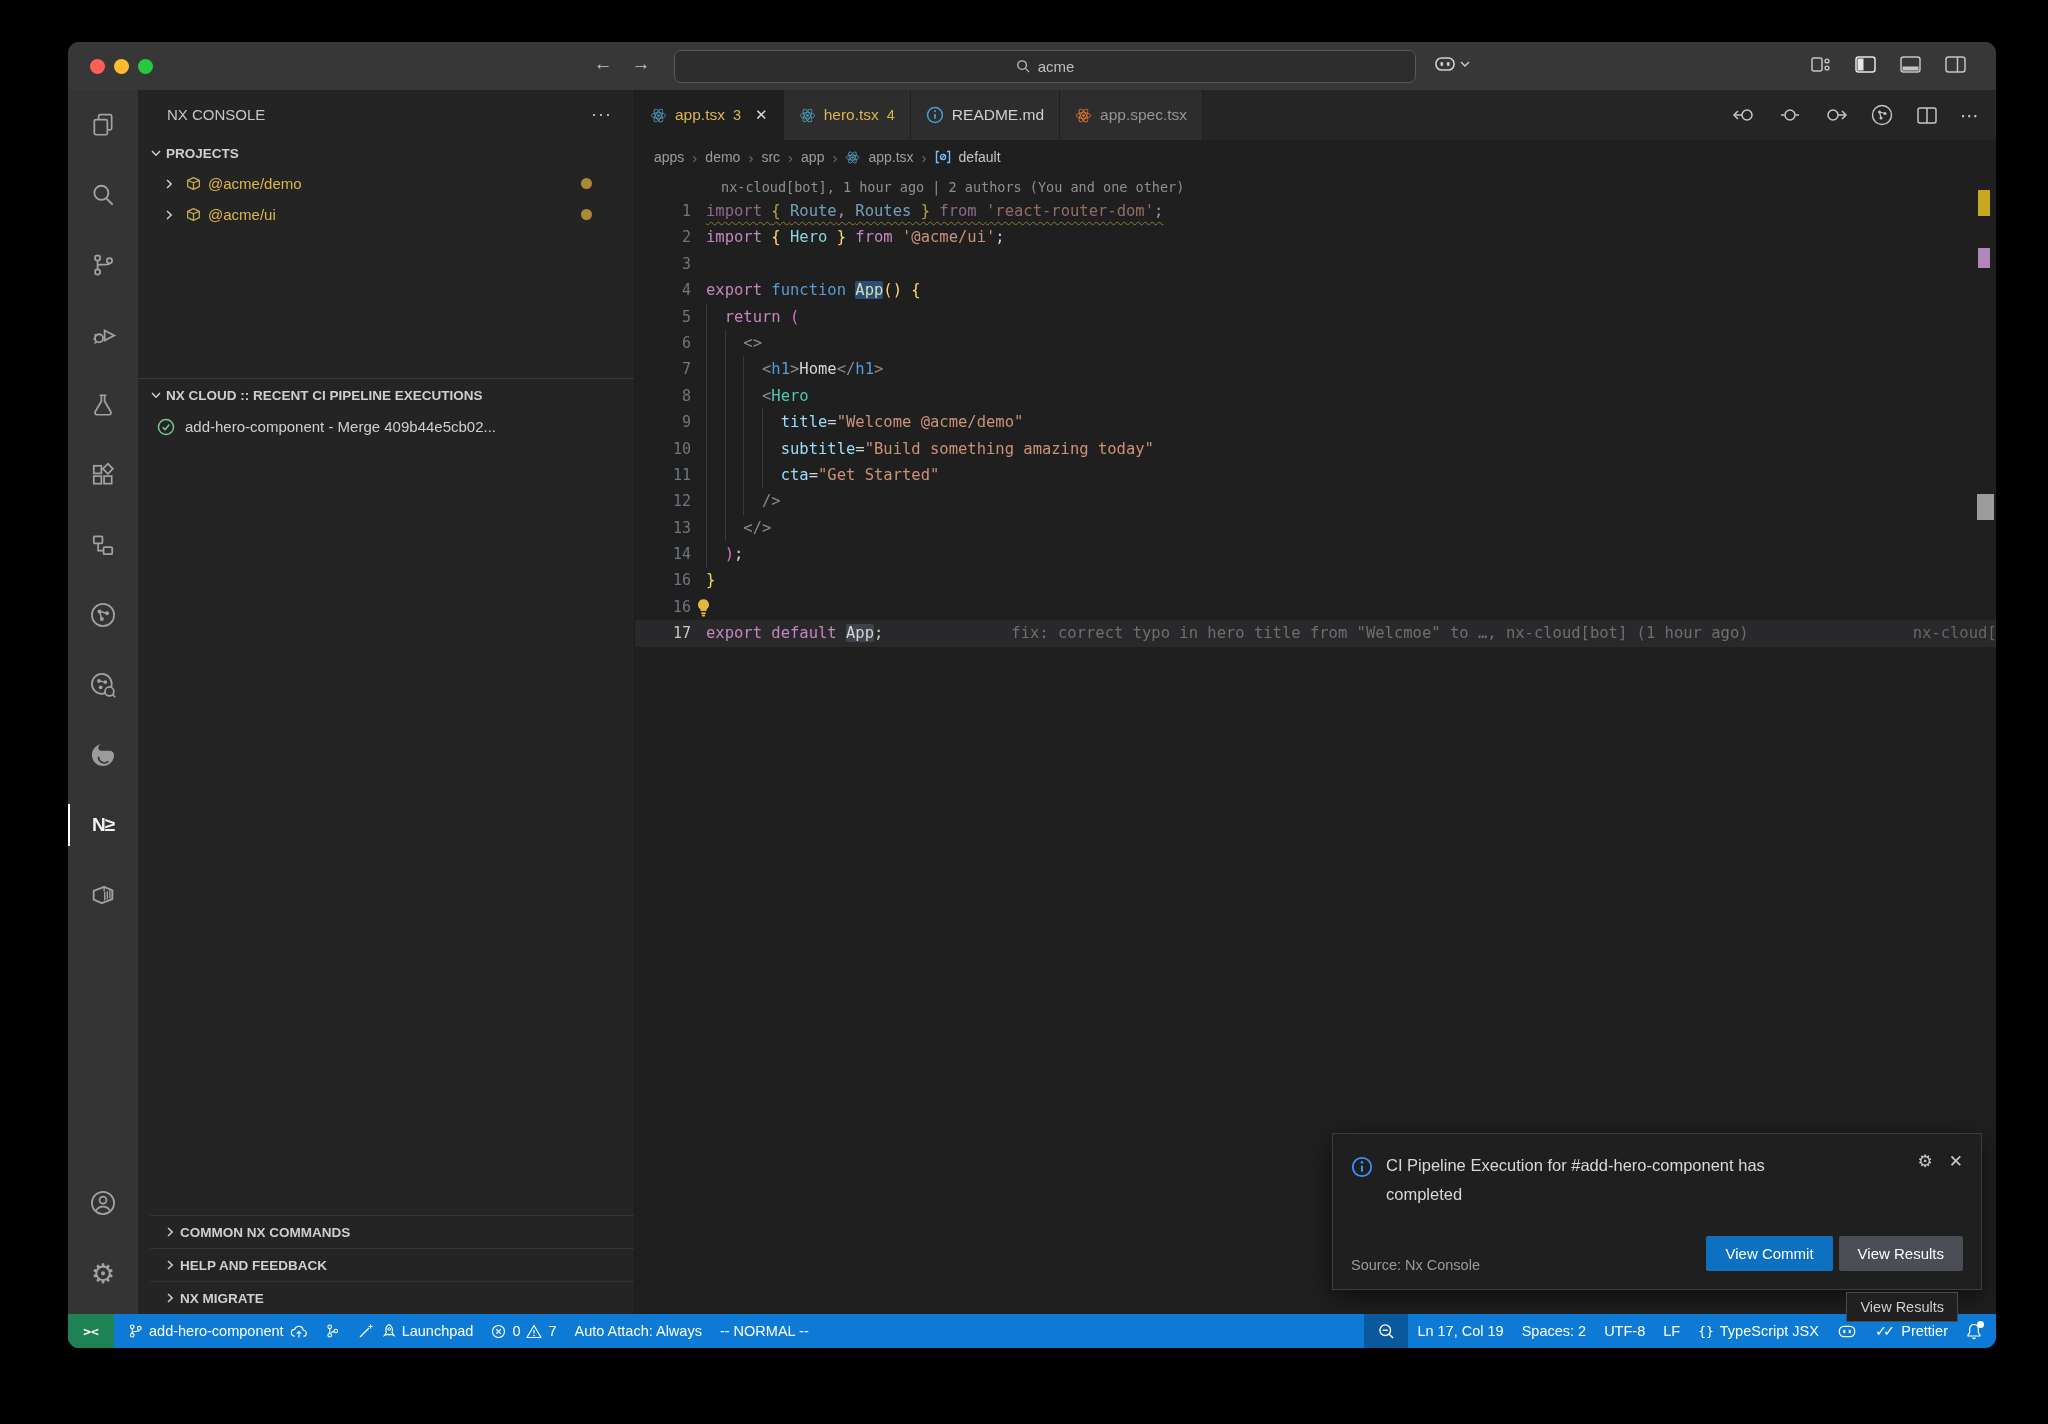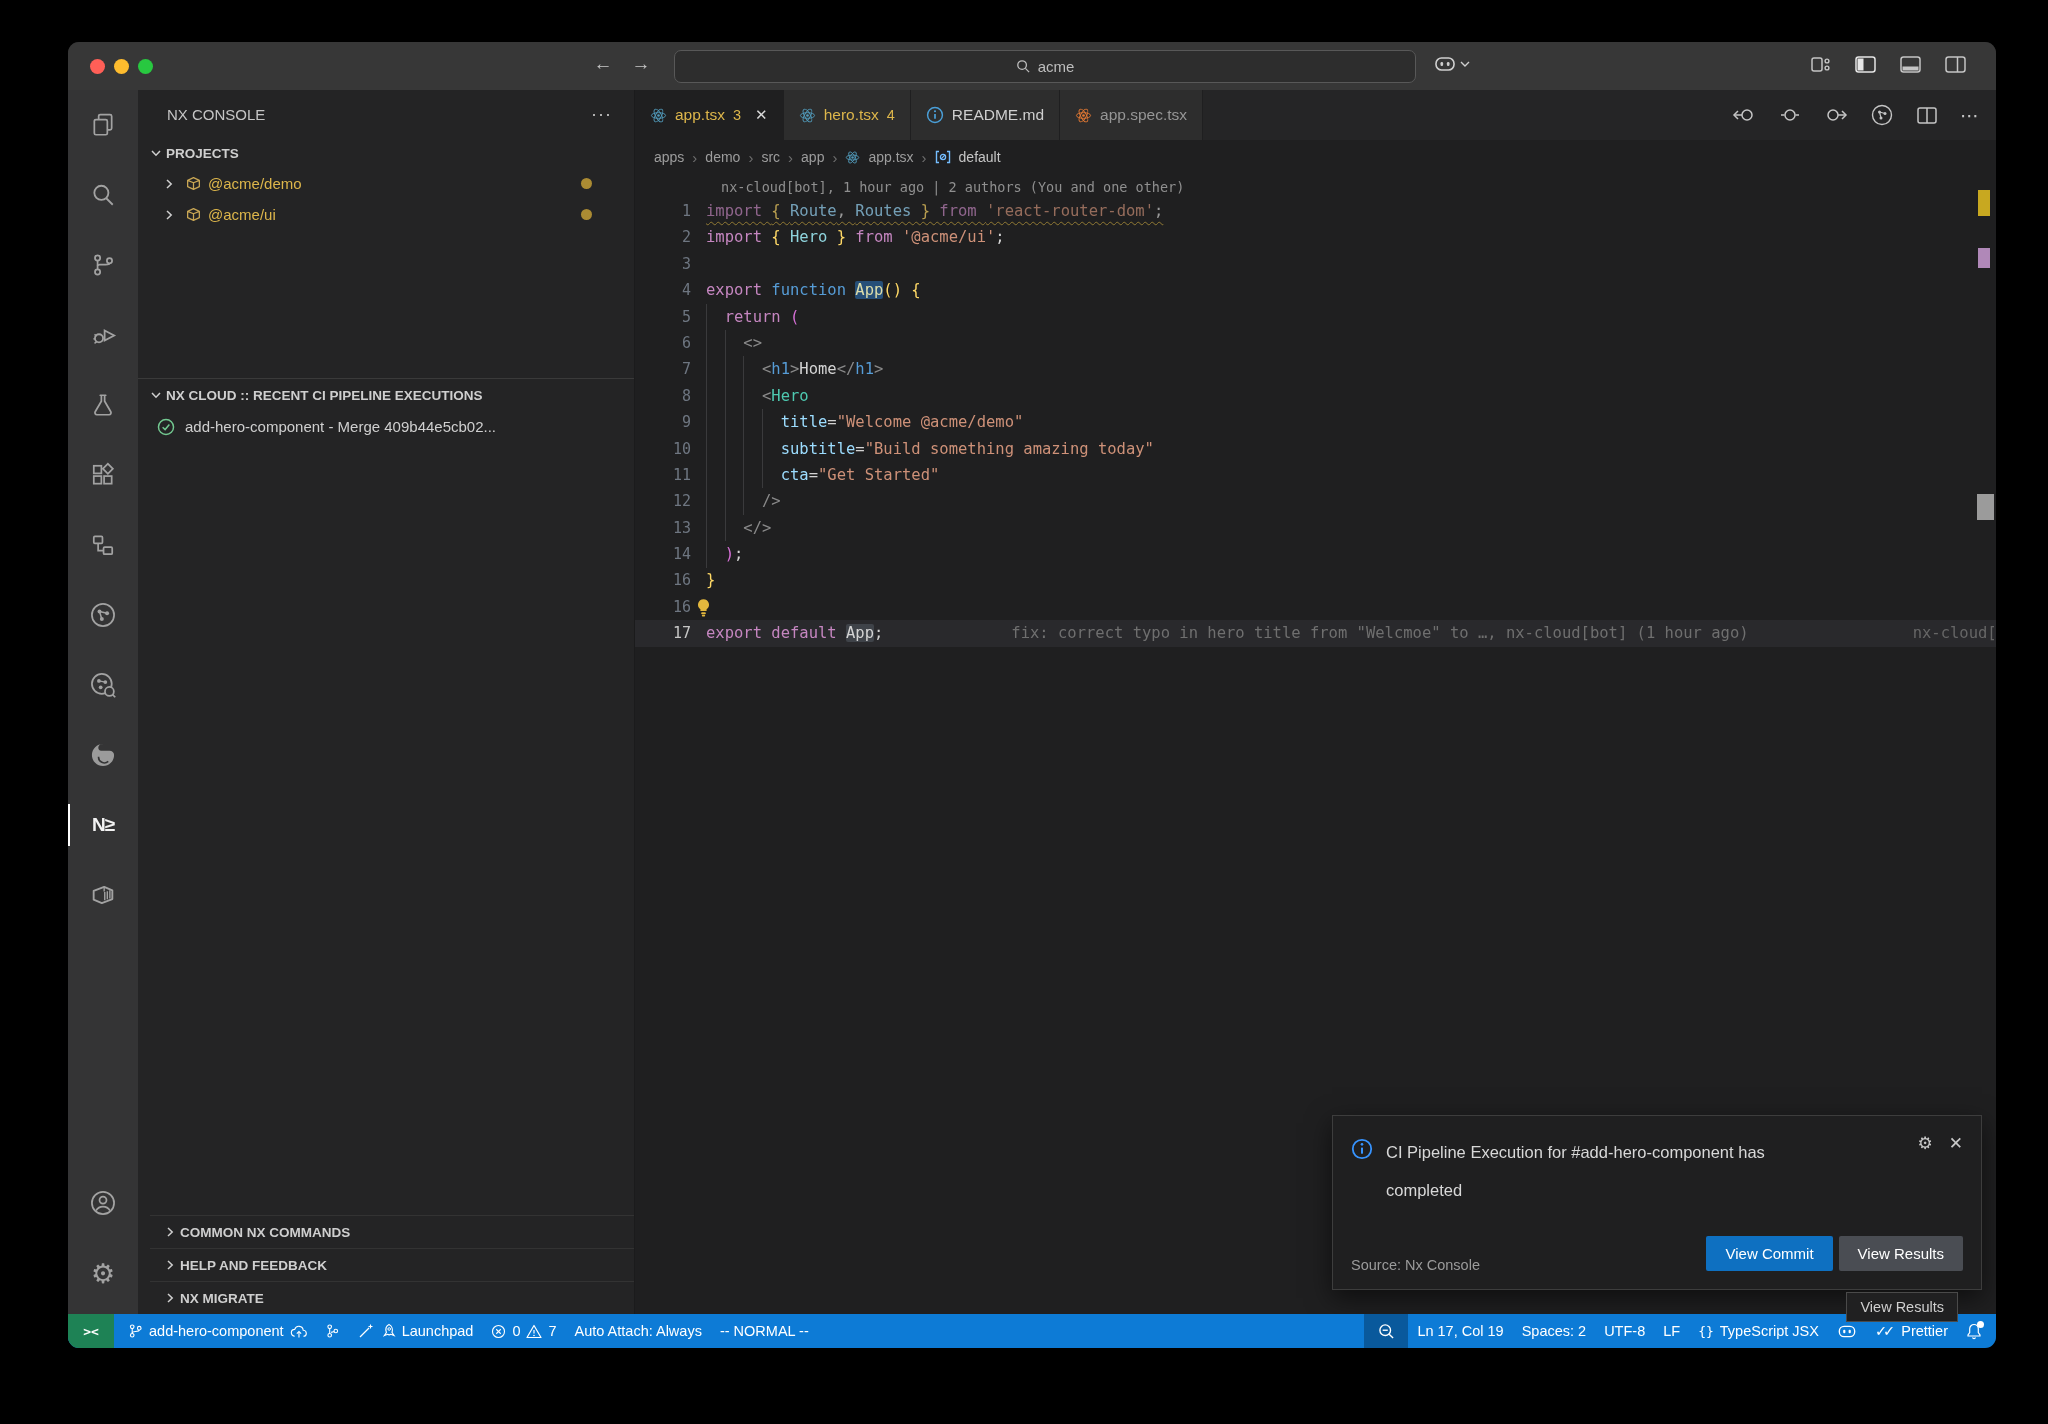--- a/index.html
+++ b/index.html
@@ -74,21 +74,21 @@
             text-decoration-thickness:1px;text-underline-offset:5px;}
   .inline-blame{color:#6f6f6f;margin-left:128px;}
   .blame-right{position:absolute;right:-10px;top:0;color:#666;}
   .guide{position:absolute;width:1px;background:#3a3a3c;}
   .ruler-mark{position:absolute;right:6px;width:12px;}
   .bulb{position:absolute;left:60px;top:4px;}
   
   .toast{position:absolute;right:14px;bottom:58px;width:650px;background:#1f1f20;border:1px solid #3d3d3d;
          box-shadow:0 8px 24px rgba(0,0,0,.55);padding:17px 18px 16px 18px;box-sizing:border-box;}
   .toast-head{display:flex;align-items:flex-start;gap:13px;}
-  .toast-title{font-size:16.5px;color:#d8d8d8;line-height:38px;max-width:440px;}
+  .toast-title{font-size:16.5px;color:#d8d8d8;line-height:29px;max-width:440px;}
   .toast-icons{margin-left:auto;display:flex;gap:16px;color:#c8c8c8;font-size:17px;}
   .toast-foot{display:flex;align-items:center;margin-top:24px;}
   .toast-src{font-size:14.5px;color:#9b9b9b;margin-top:24px;}
   .toast-btns{margin-left:auto;display:flex;gap:6px;}
   .btn{height:35px;padding:0 19px;font-size:15px;display:flex;align-items:center;border-radius:2px;color:#fff;}
   .btn.primary{background:#0e70c1;}
   .btn.secondary{background:#4a4d53;}
   .tooltip{position:absolute;right:38px;bottom:26px;background:#202021;border:1px solid #4a4a4a;
            color:#cfcfcf;font-size:14.5px;padding:6px 13px;z-index:5;}
   

